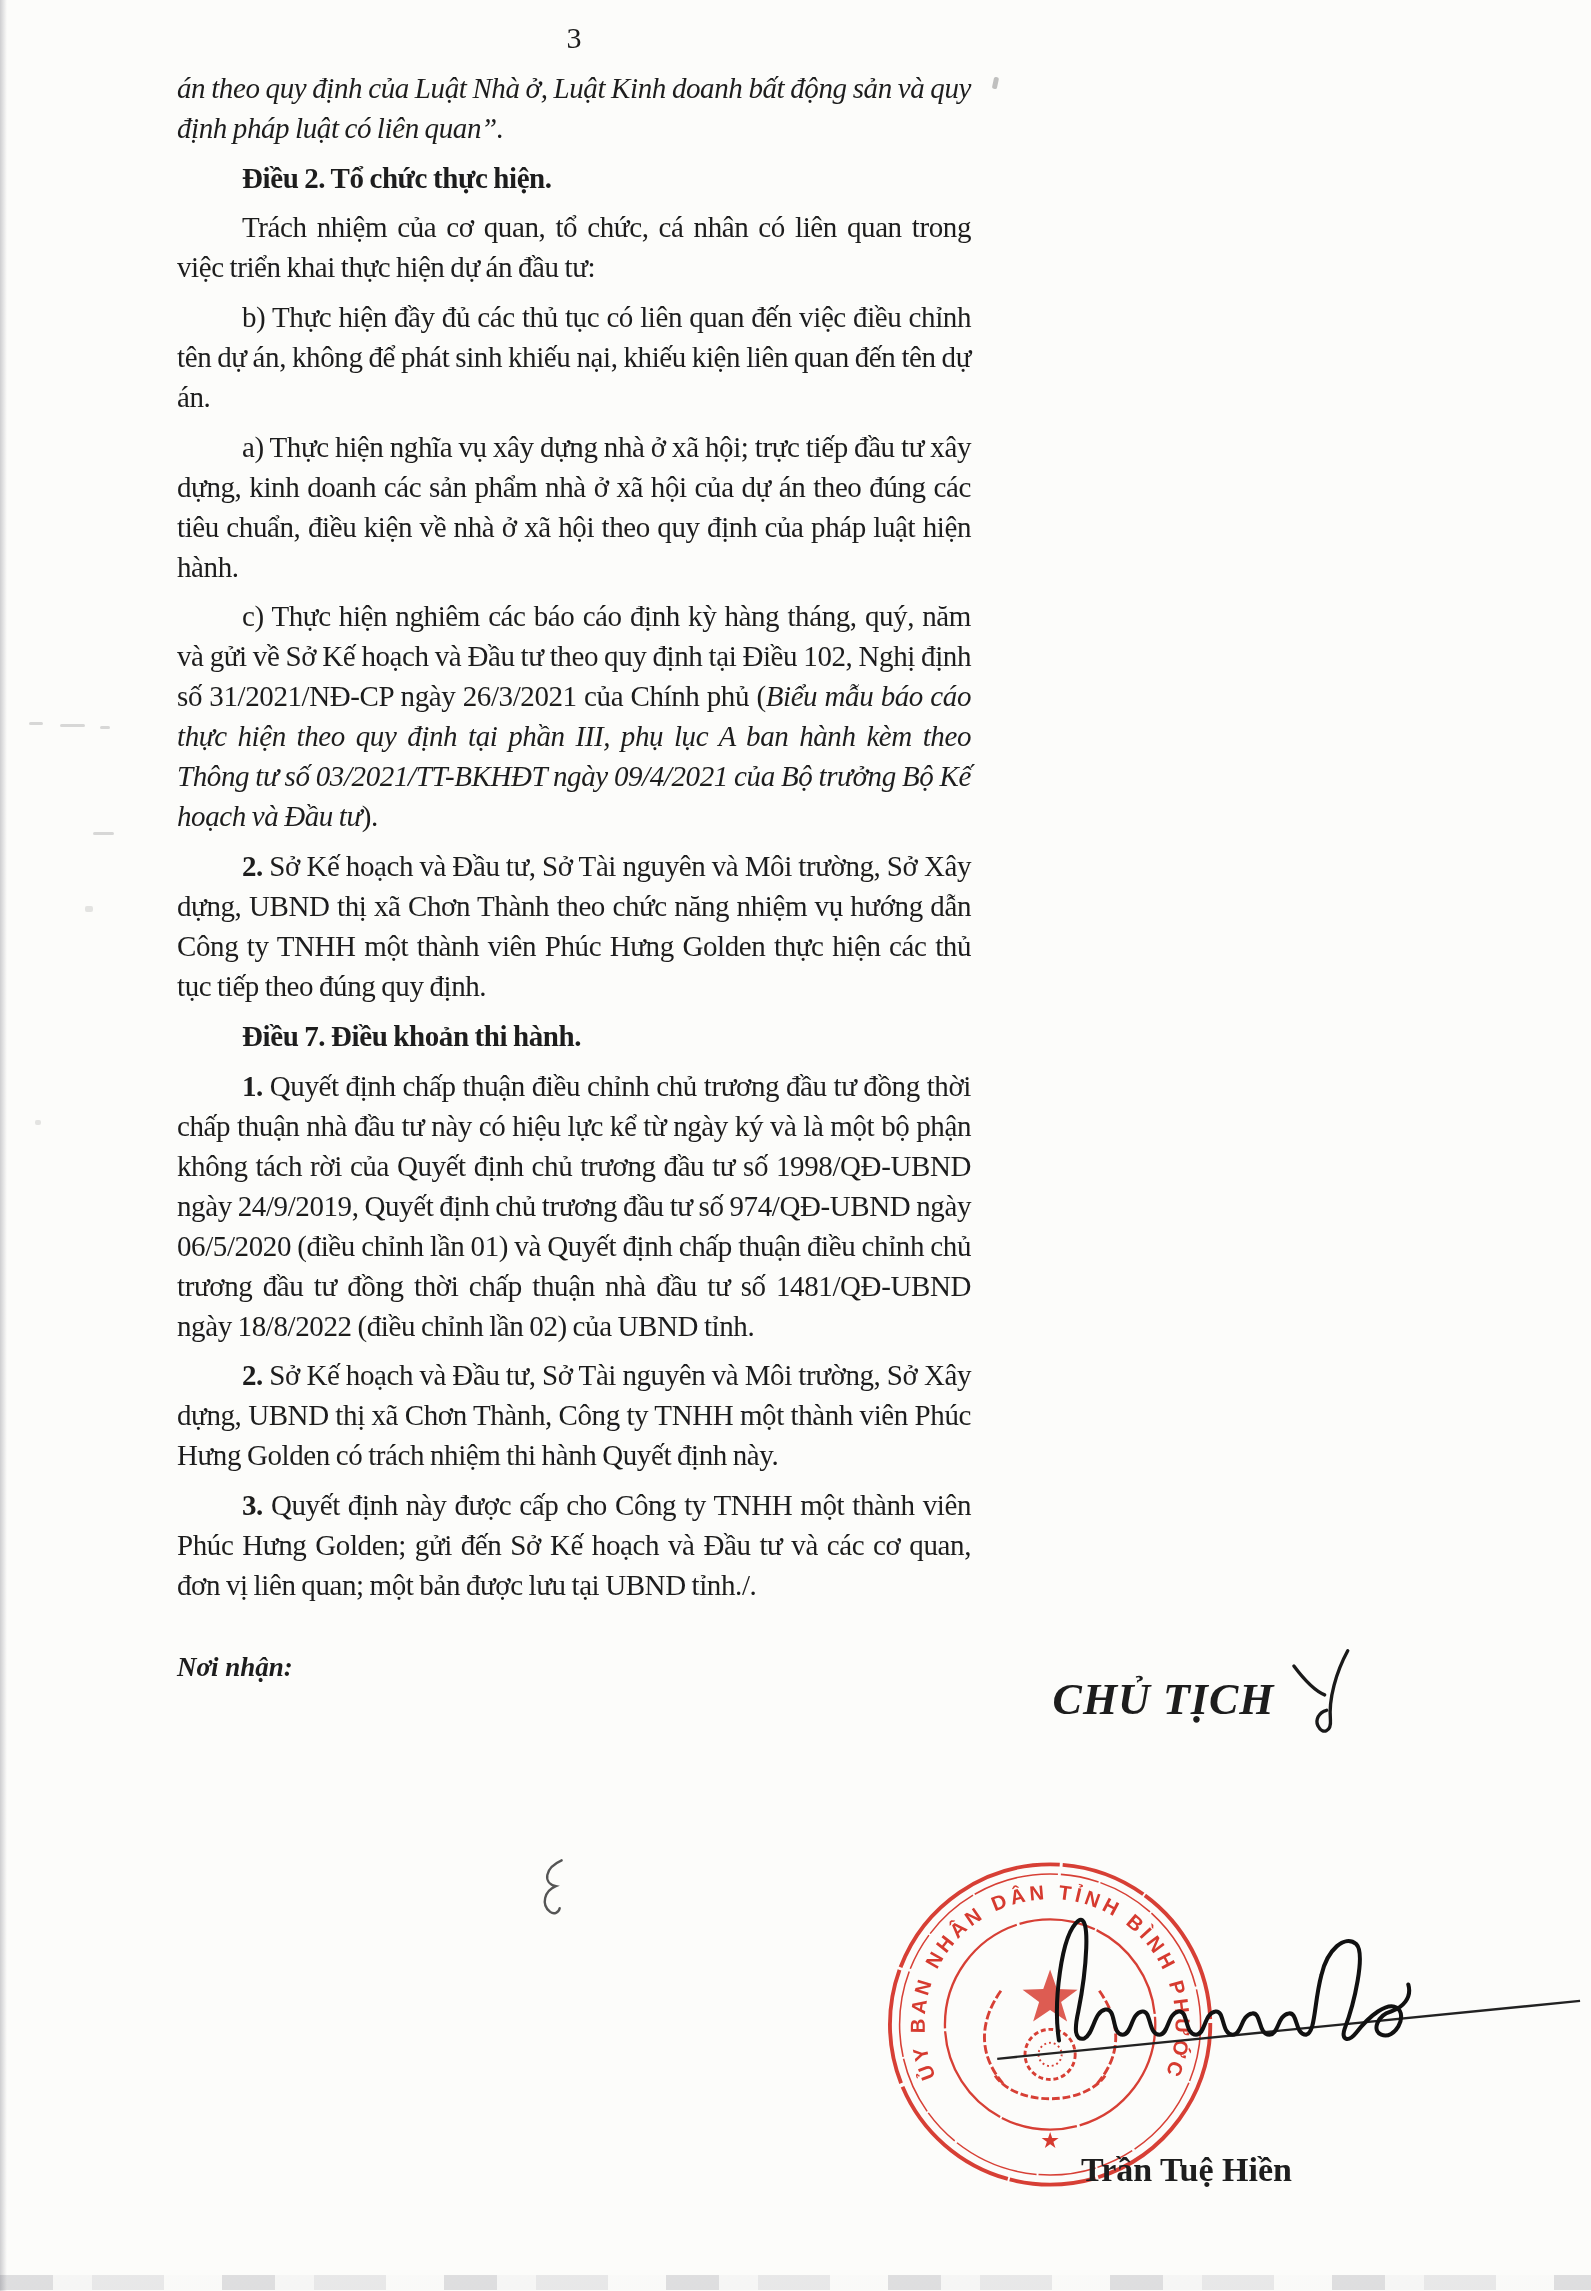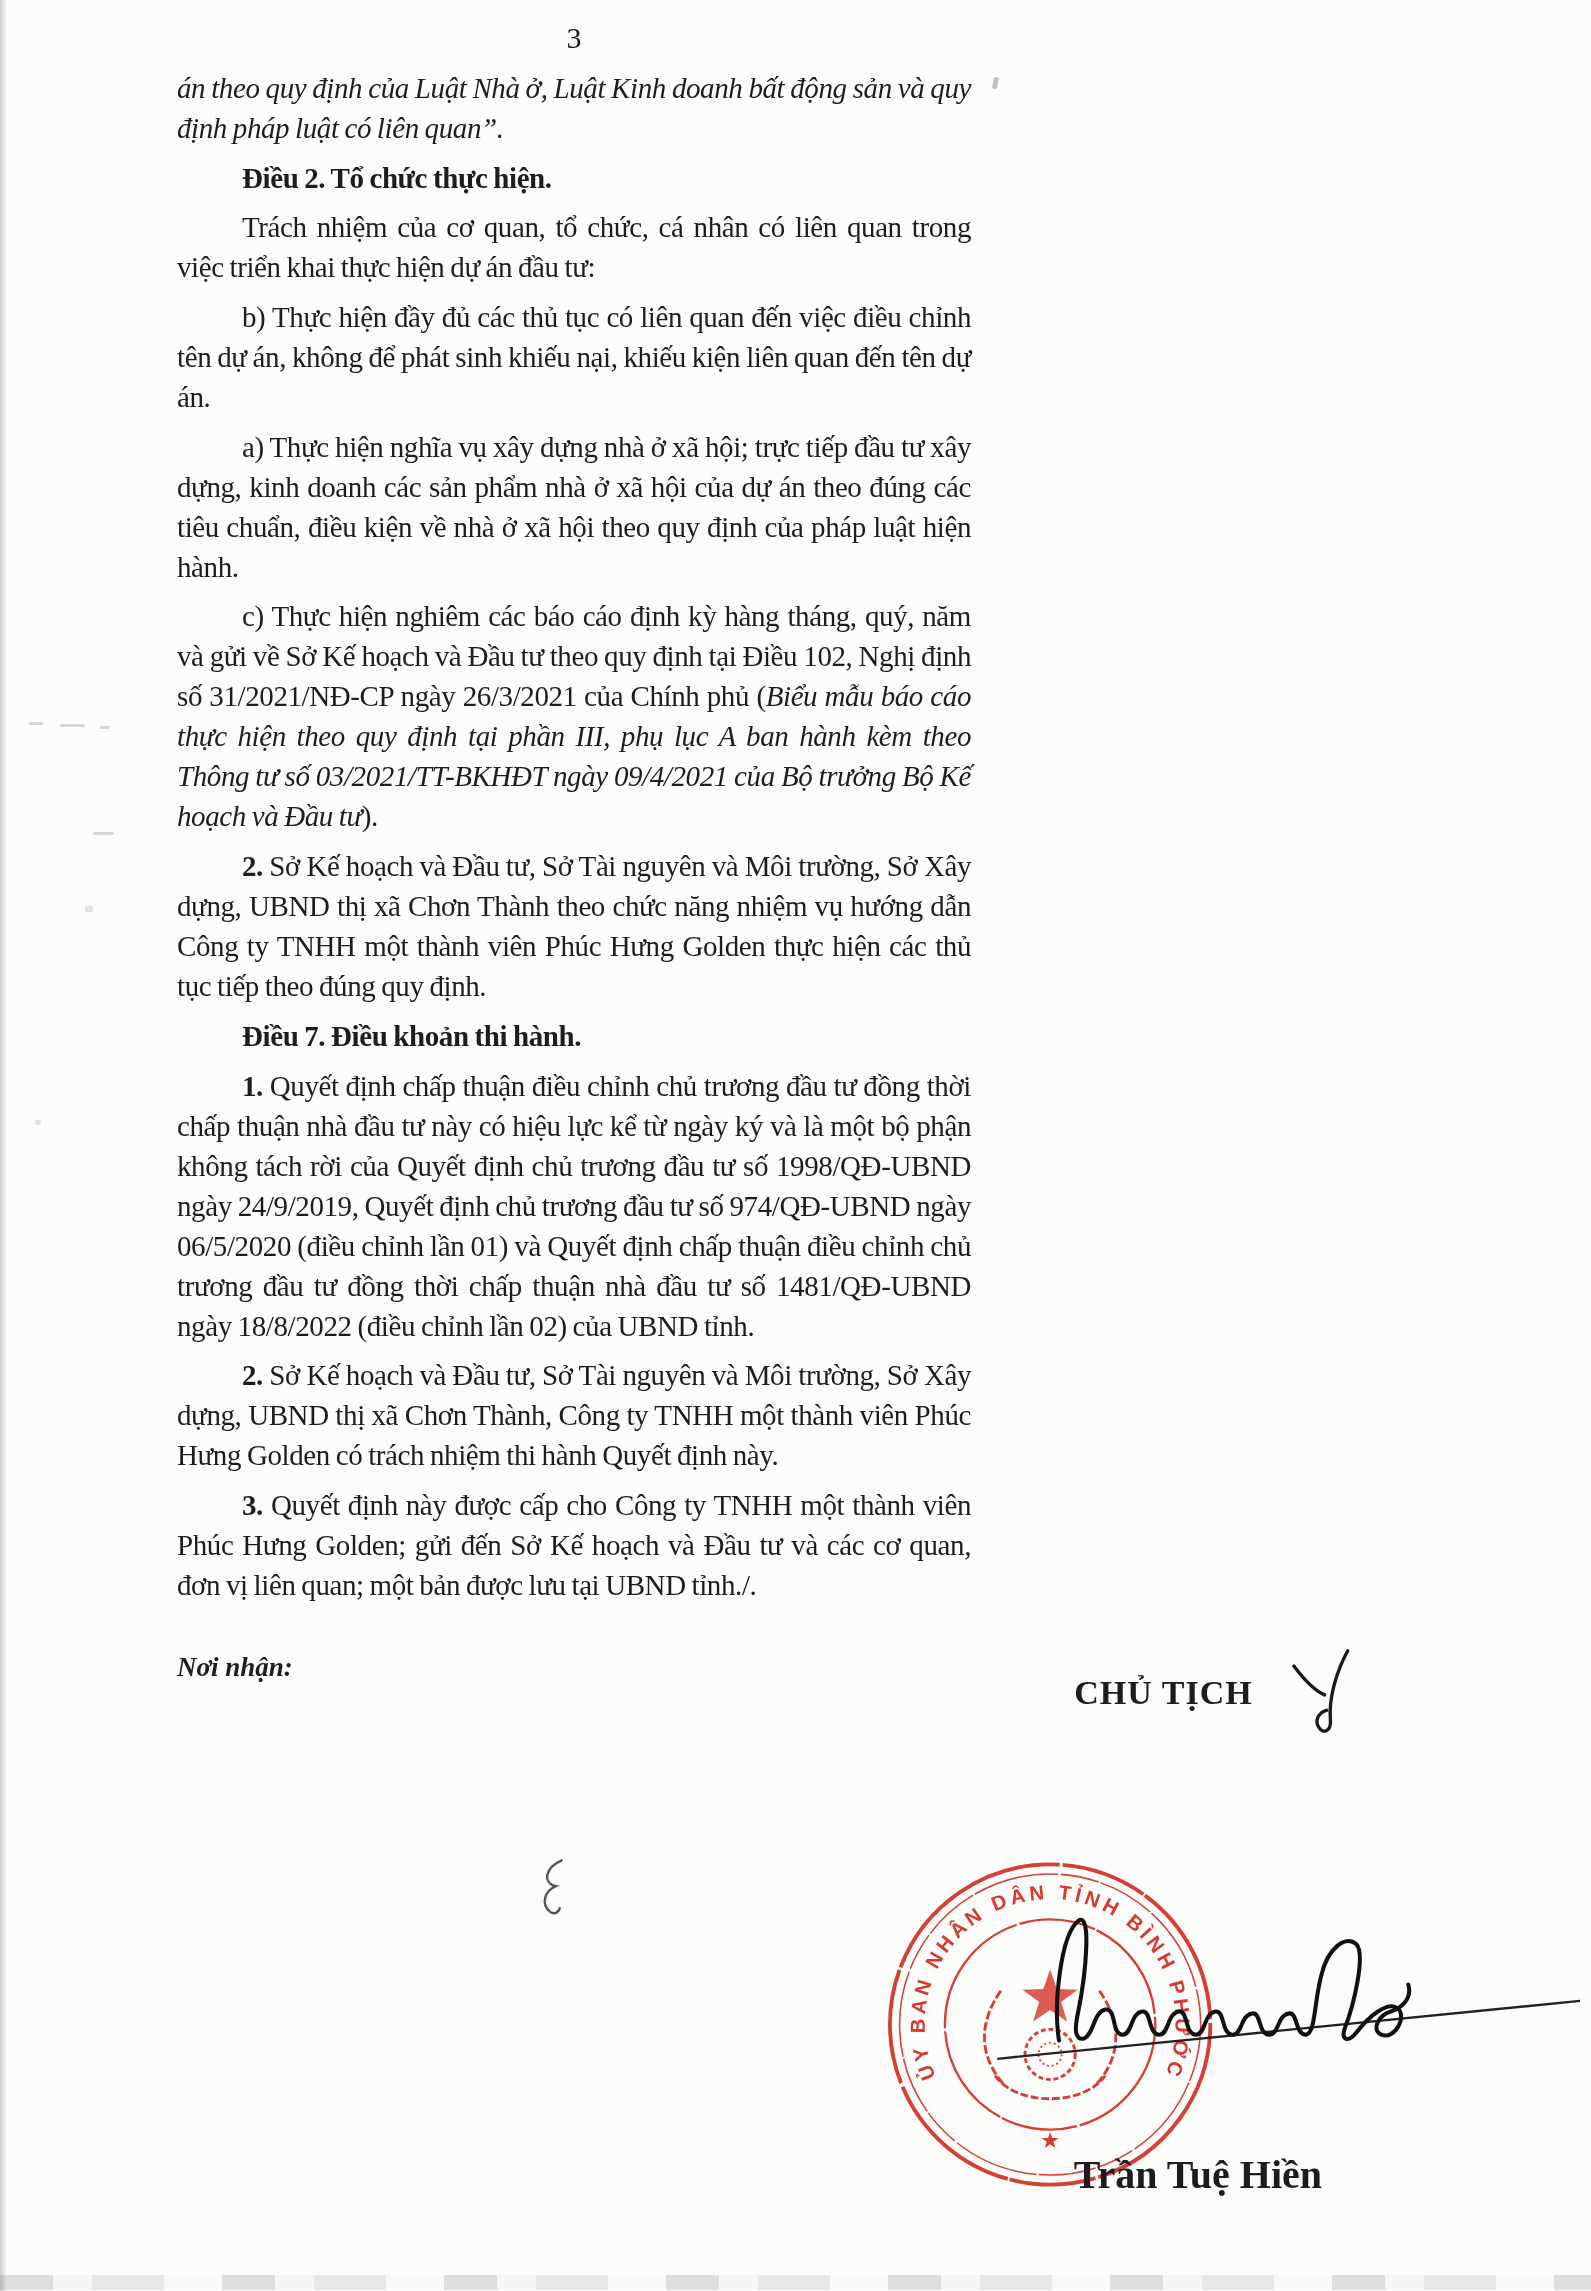--- a/index.html
+++ b/index.html
@@ -26,25 +26,25 @@
   .body-text p.no-indent{text-indent:0;}
   .b{font-weight:bold;}
   .i{font-style:italic;}
   .recipients{
     position:absolute;left:177px;top:1647px;width:541px;
     font-size:25px;line-height:41px;
   }
   .recipients-title{font-size:27px;font-weight:bold;font-style:italic;margin-bottom:3.9px;}
   .sign-title{
     position:absolute;left:985px;top:1674px;width:357px;
-    text-align:center;font-size:34px;font-weight:bold;letter-spacing:1px;
+    text-align:center;font-size:44px;font-weight:bold;letter-spacing:1px;font-style:italic;
   }
   .sign-name{
-    position:absolute;left:955px;top:2151px;width:367px;
-    text-align:right;font-size:40px;font-weight:bold;
+    position:absolute;left:1003px;top:2151px;width:367px;
+    text-align:center;font-size:34px;font-weight:bold;
   }
   .abs{position:absolute;}
   .artifact{position:absolute;background:#aaa;opacity:.45;border-radius:1.9px;}
   .bottom-band{
     position:absolute;left:0;top:2275px;width:1591px;height:14.5px;
     background:repeating-linear-gradient(90deg,
       rgba(95,95,110,.35) 0px, rgba(95,95,110,.35) 53px,
       rgba(160,160,175,.12) 53px, rgba(160,160,175,.12) 92px,
       rgba(120,120,135,.28) 92px, rgba(120,120,135,.28) 164px,
       rgba(200,200,210,.08) 164px, rgba(200,200,210,.08) 222px);

